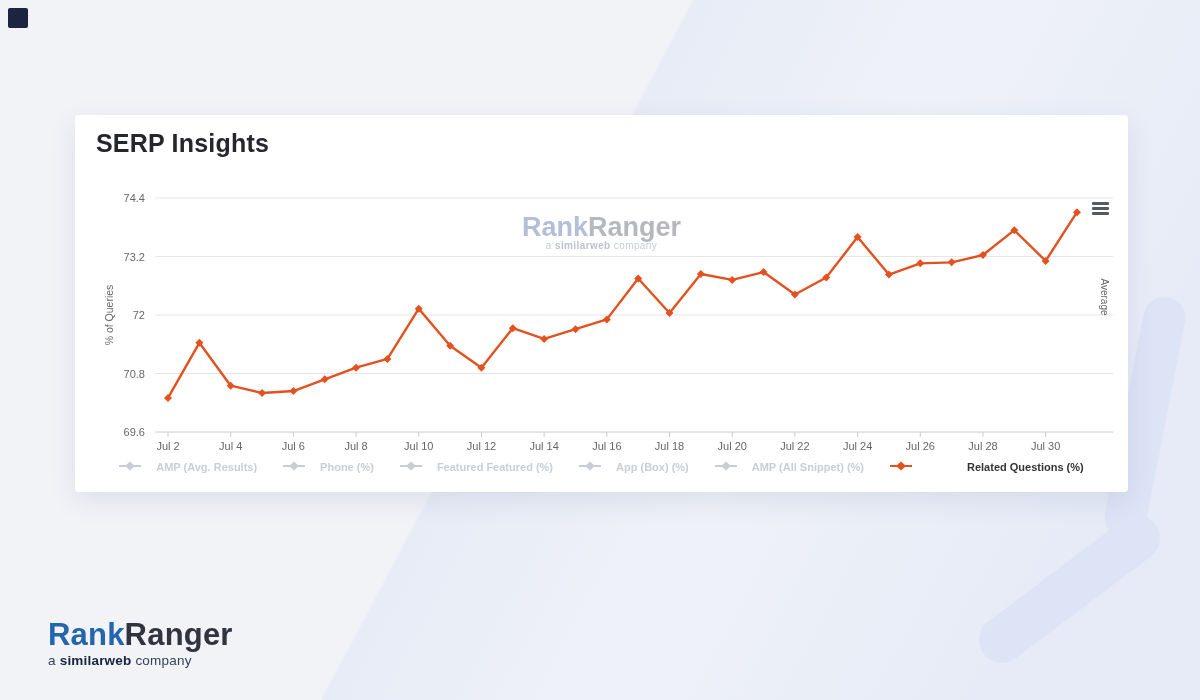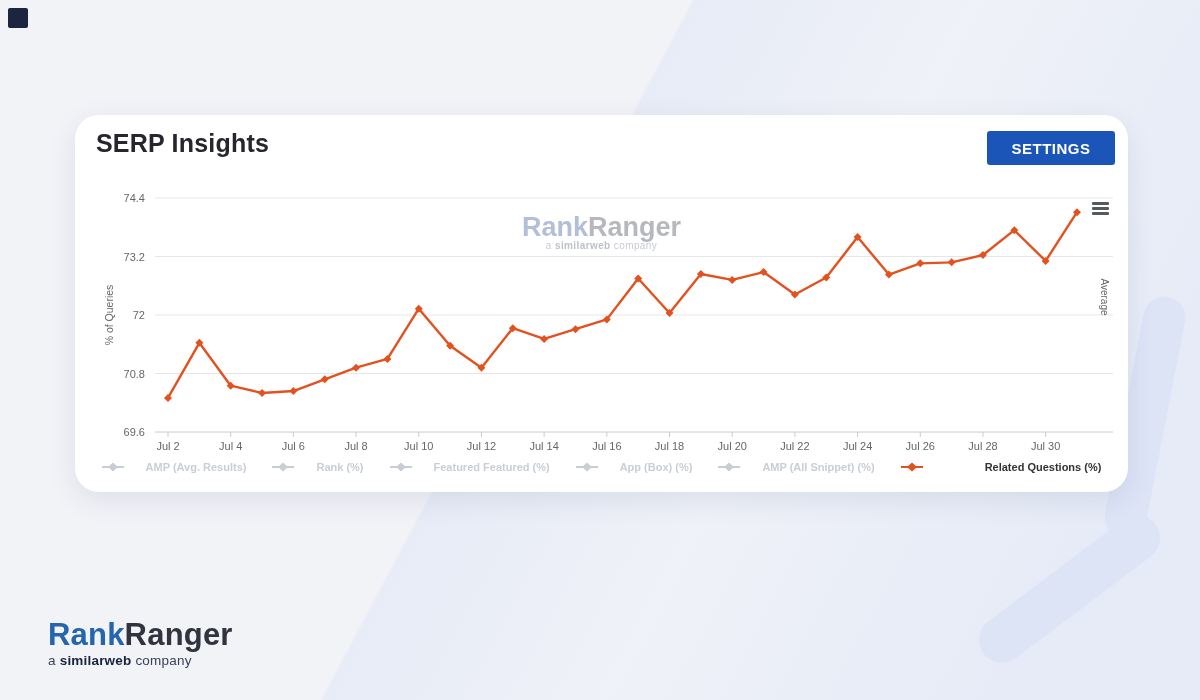--- a/index.html
+++ b/index.html
@@ -29,21 +29,21 @@
     transform:rotate(11deg);
   }
   .capsule-diagonal {
     left:962px; top:566px; width:215px; height:46px; border-radius:23px;
     transform:rotate(-37deg);
   }
 
   
   .card {
     position:absolute; left:75px; top:115px; width:1053px; height:377px;
-    background:#ffffff; border-radius:24px;
+    background:#ffffff; border-radius:4px;
     box-shadow:0 8px 28px rgba(40,55,110,0.10);
   }
   .card-title {
     position:absolute; left:21px; top:14px;
     font-size:25px; font-weight:bold; color:#26262d; letter-spacing:0.2px;
   }
   .settings-btn {
     position:absolute; right:13px; top:16px; width:128px; height:34px;
     background:#1a55b7; color:#ffffff; border:none; border-radius:3px;
     font-family:"Liberation Sans",sans-serif;
@@ -62,21 +62,21 @@
   .wm-main { font-size:27px; font-weight:bold; }
   .wm-rank { color:#b3bfd8; }
   .wm-ranger { color:#b6b8bd; }
   .wm-tag { font-size:10px; color:#c7cbd2; letter-spacing:0.4px; }
   .wm-tag b { color:#bcc1ca; }
 
   .legend {
     position:absolute; left:0; right:0; top:346px;
     display:flex; justify-content:center; align-items:center; gap:26px;
   }
-  .legend-item { display:flex; align-items:center; gap:22px; cursor:pointer; }
+  .legend-item { display:flex; gap:15px; cursor:pointer; }
   .legend-label { font-size:11px; font-weight:bold; }
   .legend-item.disabled .legend-label { color:#c9ced6; }
   .legend-item.active .legend-label { color:#333333;margin-left:40px; }
 
   
   .footer-logo { position:absolute; left:48px; top:619px; line-height:1; }
   .fl-main { font-size:31px; font-weight:bold; letter-spacing:0.2px; }
   .fl-rank { color:#2565ae; }
   .fl-ranger { color:#31343e; }
   .fl-tag { font-size:13.5px; color:#39415a; margin-top:4px; letter-spacing:0.2px; }
@@ -87,21 +87,20 @@
 </head>
 <body>
 
 <div class="bg-wash"></div>
 <div class="capsule capsule-vertical"></div>
 <div class="capsule capsule-diagonal"></div>
 <div class="corner-square"></div>
 
 <div class="card">
   <div class="card-title">SERP Insights</div>
-  <button class="settings-btn">SETTINGS</button>
 
   <svg class="chart-svg" width="1053" height="377" viewBox="0 0 1053 377">
       <line x1="80" x2="1038" y1="83" y2="83" stroke="#e6e6e6" stroke-width="1"></line>
       <text x="70" y="87" text-anchor="end" font-size="11" fill="#666666">74.4</text>
       <line x1="80" x2="1038" y1="141.5" y2="141.5" stroke="#e6e6e6" stroke-width="1"></line>
       <text x="70" y="145.5" text-anchor="end" font-size="11" fill="#666666">73.2</text>
       <line x1="80" x2="1038" y1="200" y2="200" stroke="#e6e6e6" stroke-width="1"></line>
       <text x="70" y="204" text-anchor="end" font-size="11" fill="#666666">72</text>
       <line x1="80" x2="1038" y1="258.5" y2="258.5" stroke="#e6e6e6" stroke-width="1"></line>
       <text x="70" y="262.5" text-anchor="end" font-size="11" fill="#666666">70.8</text>
@@ -193,21 +192,21 @@
           <line x1="0" y1="5" x2="22" y2="5" stroke="#c9ced6" stroke-width="2"></line>
           <path d="M 6 5 L 11 0.5 L 16 5 L 11 9.5 Z" fill="#c9ced6"></path>
         </svg>
         <span class="legend-label">AMP (Avg. Results)</span>
       </div>
       <div class="legend-item disabled">
         <svg width="22" height="10">
           <line x1="0" y1="5" x2="22" y2="5" stroke="#c9ced6" stroke-width="2"></line>
           <path d="M 6 5 L 11 0.5 L 16 5 L 11 9.5 Z" fill="#c9ced6"></path>
         </svg>
-        <span class="legend-label">Rank (%)</span>
+        <span class="legend-label">Phone (%)</span>
       </div>
       <div class="legend-item disabled">
         <svg width="22" height="10">
           <line x1="0" y1="5" x2="22" y2="5" stroke="#c9ced6" stroke-width="2"></line>
           <path d="M 6 5 L 11 0.5 L 16 5 L 11 9.5 Z" fill="#c9ced6"></path>
         </svg>
         <span class="legend-label">Featured Featured (%)</span>
       </div>
       <div class="legend-item disabled">
         <svg width="22" height="10">

